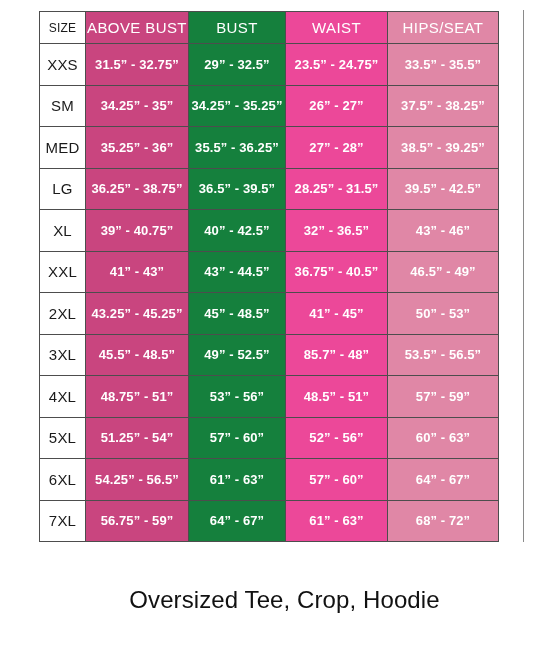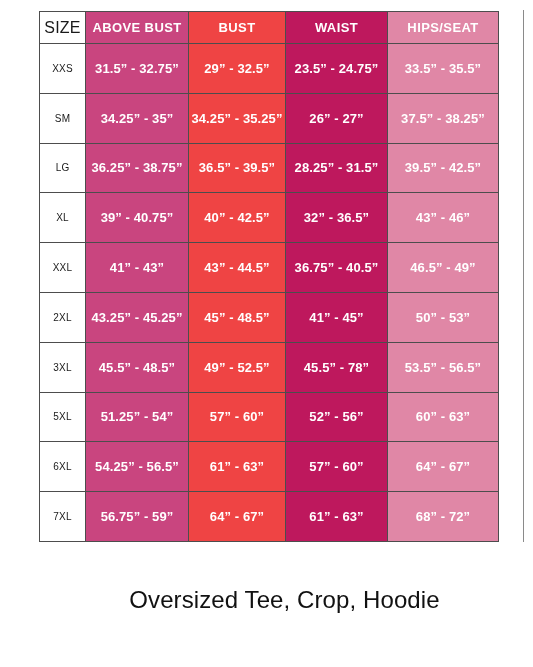--- a/index.html
+++ b/index.html
@@ -44,52 +44,52 @@
     vertical-align: middle;
     padding: 0;
     white-space: nowrap;
   }
 
   
   tr.head-row { height: 32px; }
   th.h-size {
     background: #ffffff;
     color: #1a1a1a;
-    font-size: 16px;
+    font-size: 12px;
     font-weight: 400;
     letter-spacing: 0.2px;
   }
   th.h-col {
     color: #ffffff;
-    font-size: 13px;
-    font-weight: 700;
+    font-size: 15px;
+    font-weight: 400;
     letter-spacing: 0.4px;
   }
 
   
   td.size-cell {
     background: #ffffff;
     color: #1a1a1a;
-    font-size: 10px;
+    font-size: 15px;
     font-weight: 400;
     letter-spacing: 0.2px;
   }
 
   
   td.meas {
     color: #ffffff;
     font-size: 13px;
     font-weight: bold;
     letter-spacing: 0.1px;
   }
 
   
   .col-abovebust { background: #c9457f; }
-  .col-bust      { background: #ef4444; }
-  .col-waist     { background: #be185d; }
+  .col-bust      { background: #15803d; }
+  .col-waist     { background: #ec4899; }
   .col-hips      { background: #e087a6; margin-left: 28px; }
 
   
   #chart-caption {
     position: absolute;
     left: 18px;
     top: 586px;
     width: 533px;
     text-align: center;
     font-size: 24px;
@@ -139,20 +139,27 @@
           <td class="meas col-hips">33.5” - 35.5”</td>
         </tr>
         <tr>
           <td class="size-cell">SM</td>
           <td class="meas col-abovebust">34.25” - 35”</td>
           <td class="meas col-bust">34.25” - 35.25”</td>
           <td class="meas col-waist">26” - 27”</td>
           <td class="meas col-hips">37.5” - 38.25”</td>
         </tr>
         <tr>
+          <td class="size-cell">MED</td>
+          <td class="meas col-abovebust">35.25” - 36”</td>
+          <td class="meas col-bust">35.5” - 36.25”</td>
+          <td class="meas col-waist">27” - 28”</td>
+          <td class="meas col-hips">38.5” - 39.25”</td>
+        </tr>
+        <tr>
           <td class="size-cell">LG</td>
           <td class="meas col-abovebust">36.25” - 38.75”</td>
           <td class="meas col-bust">36.5” - 39.5”</td>
           <td class="meas col-waist">28.25” - 31.5”</td>
           <td class="meas col-hips">39.5” - 42.5”</td>
         </tr>
         <tr>
           <td class="size-cell">XL</td>
           <td class="meas col-abovebust">39” - 40.75”</td>
           <td class="meas col-bust">40” - 42.5”</td>
@@ -170,22 +177,29 @@
           <td class="size-cell">2XL</td>
           <td class="meas col-abovebust">43.25” - 45.25”</td>
           <td class="meas col-bust">45” - 48.5”</td>
           <td class="meas col-waist">41” - 45”</td>
           <td class="meas col-hips">50” - 53”</td>
         </tr>
         <tr>
           <td class="size-cell">3XL</td>
           <td class="meas col-abovebust">45.5” - 48.5”</td>
           <td class="meas col-bust">49” - 52.5”</td>
-          <td class="meas col-waist">45.5” - 78”</td>
+          <td class="meas col-waist">85.7” - 48”</td>
           <td class="meas col-hips">53.5” - 56.5”</td>
+        </tr>
+        <tr>
+          <td class="size-cell">4XL</td>
+          <td class="meas col-abovebust">48.75” - 51”</td>
+          <td class="meas col-bust">53” - 56”</td>
+          <td class="meas col-waist">48.5” - 51”</td>
+          <td class="meas col-hips">57” - 59”</td>
         </tr>
         <tr>
           <td class="size-cell">5XL</td>
           <td class="meas col-abovebust">51.25” - 54”</td>
           <td class="meas col-bust">57” - 60”</td>
           <td class="meas col-waist">52” - 56”</td>
           <td class="meas col-hips">60” - 63”</td>
         </tr>
         <tr>
           <td class="size-cell">6XL</td>

